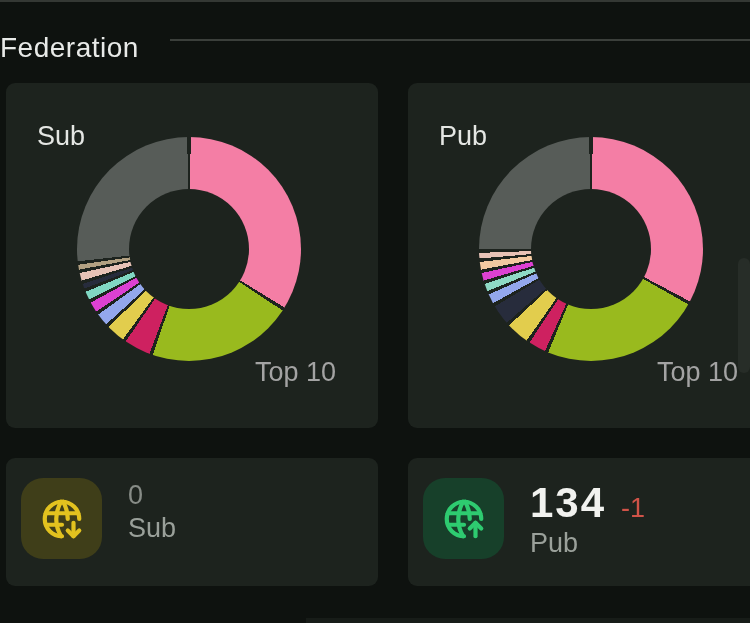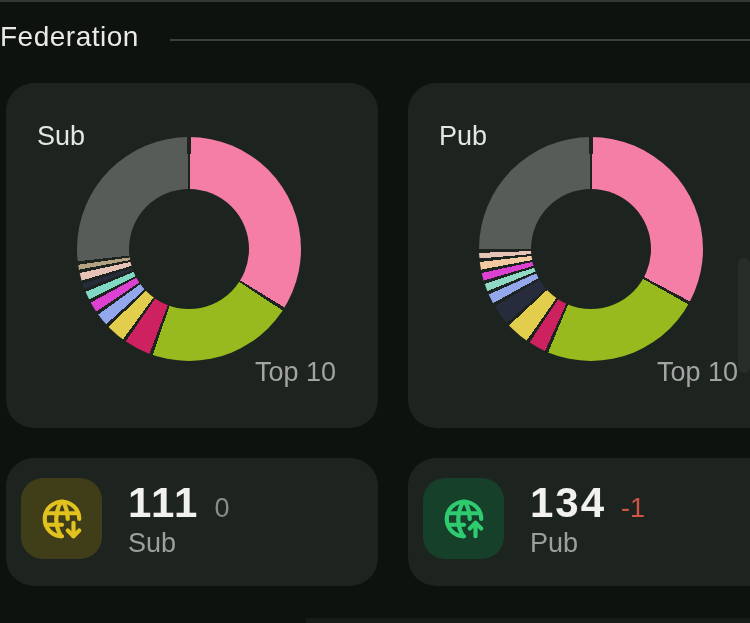--- a/index.html
+++ b/index.html
@@ -8,32 +8,32 @@
     background: #0e120f;
     overflow: hidden;
     position: relative;
     font-family: "Liberation Sans", "DejaVu Sans", sans-serif;
   }
   .top-border {
     position: absolute; top: 0; left: 0; width: 750px; height: 2px;
     background: #343834;
   }
   .section-title {
-    position: absolute; left: 0; top: 21px;
+    position: absolute; left: 0; top: 32px;
     font-size: 28px; font-weight: 500; letter-spacing: .5px;
     color: #e8eae8;
   }
   .header-rule {
     position: absolute; left: 170px; right: 0; top: 39px; height: 2px;
     background: #3b3f3b;
   }
   .card {
     position: absolute;
     background: #1d231e;
-    border-radius: 28px;
+    border-radius: 9px;
   }
   .chart-card { top: 83px; width: 372px; height: 345px; }
   #card-sub  { left: 6px; }
   #card-pub  { left: 408px; }
   .chart-title {
     position: absolute; left: 31px; top: 38px;
     font-size: 27px; font-weight: 400; color: #e4e6e3;
   }
   .corner-label {
     position: absolute; left: 249px; top: 274px;
@@ -109,21 +109,20 @@
       <path d="M3.6 9h16.8"></path>
       <path d="M3.6 15h8.4"></path>
       <path d="M11.578 3a17 17 0 0 0 0 18"></path>
       <path d="M12.5 3c1.719 2.755 2.5 5.876 2.5 9"></path>
       <path d="M18 14v7"></path>
       <path d="M15 18l3 3l3 -3"></path>
     </svg>
   </div>
   <div class="stat-text">
     <div class="value-row">
-      <span class="stat-value">111</span>
       <span class="stat-delta" style="color: rgb(135, 140, 135);">0</span>
     </div>
     <div class="stat-label">Sub</div>
   </div>
 </section>
 
 <section class="card stat-card" id="stat-pub">
   <div class="icon-box" style="background: rgb(23, 64, 42); color: rgb(46, 203, 112);">
     <svg viewBox="0 0 24 24" fill="none" stroke="currentColor" stroke-width="2.2" stroke-linecap="round" stroke-linejoin="round">
       <path d="M21 12a9 9 0 1 0 -9 9"></path>

